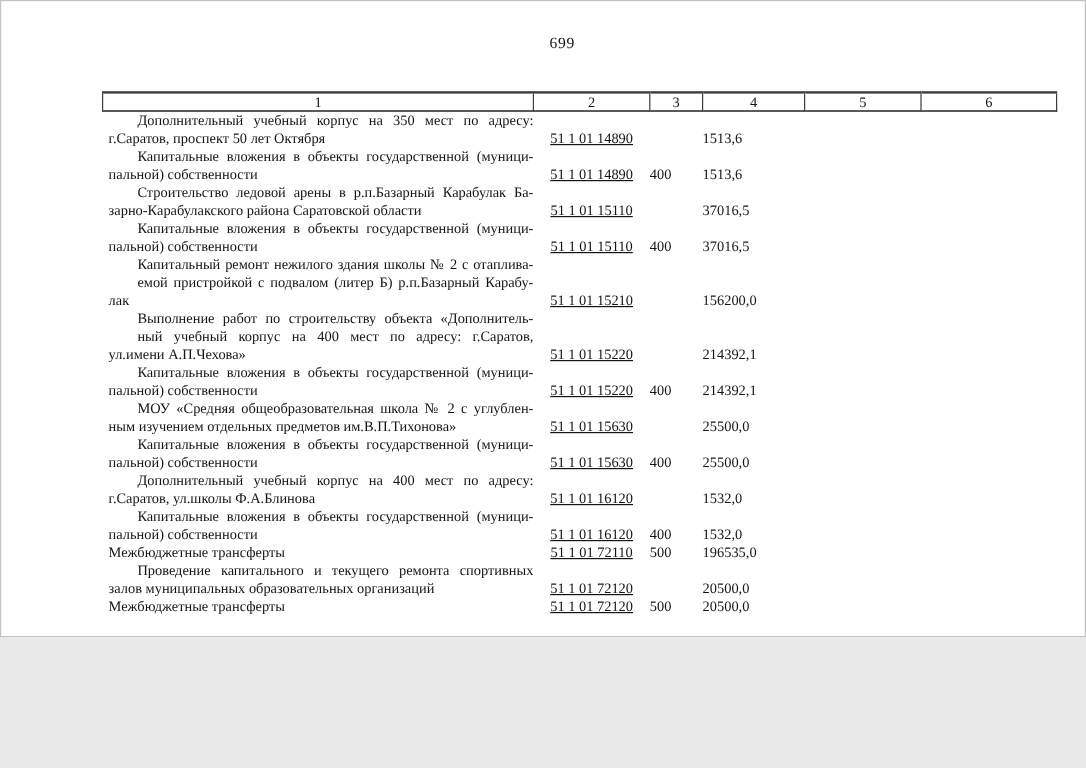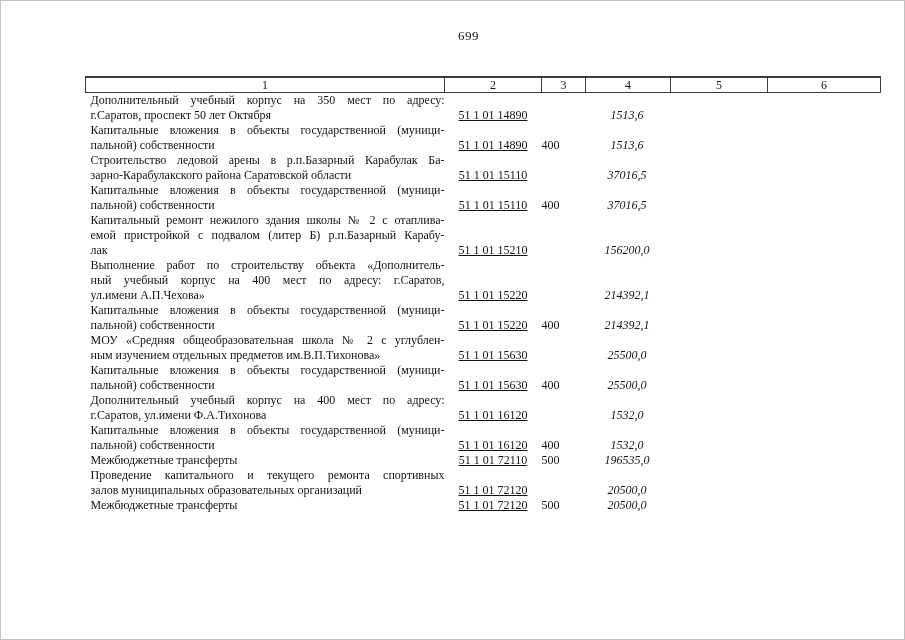--- a/index.html
+++ b/index.html
@@ -1,19 +1,19 @@
 <!DOCTYPE html>
 <html lang="ru"><head>
 <meta charset="utf-8">
 <style>
   html, body { margin: 0; padding: 0; background: #e9e9e9; }
   .screen {
     position: relative;
     width: 905px;
-    height: 640px;
+    height: 531px;
     background: #ffffff;
     box-sizing: border-box;
     border: 1px solid #c2c2c2;
     overflow: hidden;
     font-family: "Liberation Serif", "DejaVu Serif", serif;
     color: #141414;
   }
   .page-number {
     position: absolute;
     top: 27px;
@@ -49,23 +49,23 @@
     line-height: 14px;
   }
   tbody td {
     padding: 0;
     vertical-align: bottom;
     border: none;
   }
   td.name  { padding-left: 5px; }
   td.code  { text-align: center; white-space: nowrap; text-decoration: underline; }
   td.vr    { text-align: left; }
-  td.amt   { text-align: center; padding-right: 2px; white-space: nowrap; font-style: italic; }
+  td.amt   { text-align: left; padding-right: 2px; white-space: nowrap; }
   .line { text-align: left; }
-  .line.just { text-align: justify; text-align-last: justify; }
+  .line.just { text-align: justify; text-align-last: justify; margin-left: 24px; }
 </style>
 </head>
 <body>
 
 <div class="screen">
 
   <div class="page-number">699</div>
 
   <table class="budget">
     <colgroup>
@@ -184,21 +184,21 @@
           </td>
       <td class="code">51 1 01 15630</td>
       <td class="vr">400</td>
       <td class="amt">25500,0</td>
       <td class="e5"></td>
       <td class="e6"></td>
     </tr>
         <tr>
       <td class="name">
             <div class="line just">Дополнительный учебный корпус на 400 мест по адресу:</div>
-            <div class="line">г.Саратов, ул.имени Ф.А.Тихонова</div>
+            <div class="line">г.Саратов, ул.школы Ф.А.Блинова</div>
           </td>
       <td class="code">51 1 01 16120</td>
       <td class="vr"></td>
       <td class="amt">1532,0</td>
       <td class="e5"></td>
       <td class="e6"></td>
     </tr>
         <tr>
       <td class="name">
             <div class="line just">Капитальные вложения в объекты государственной (муници-</div>

